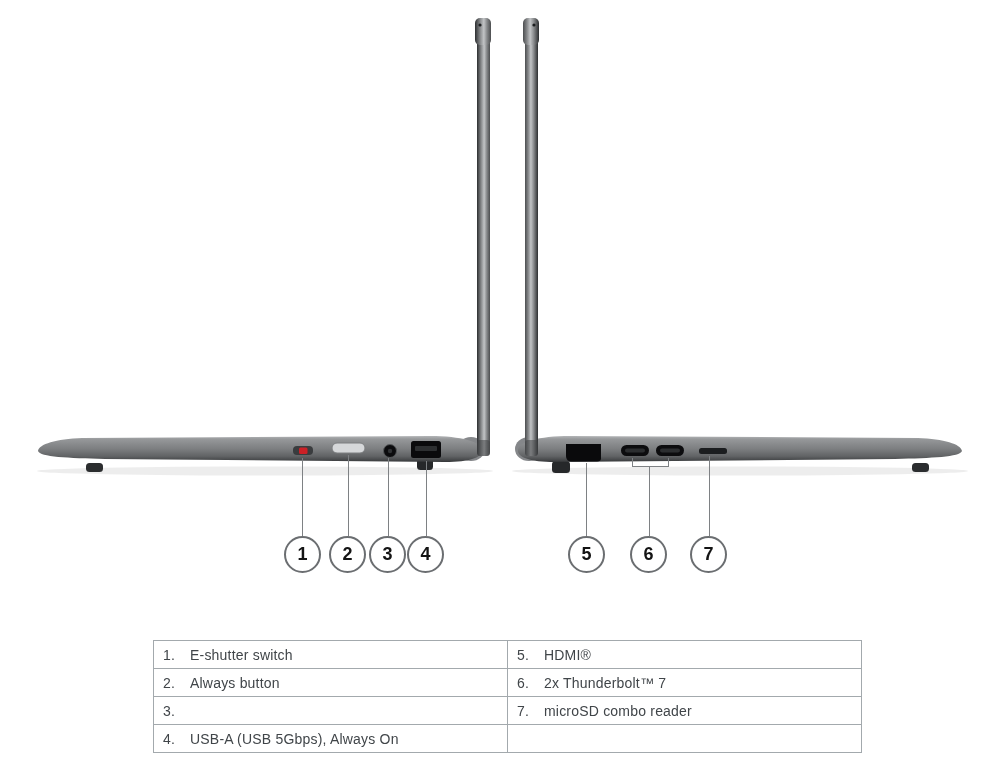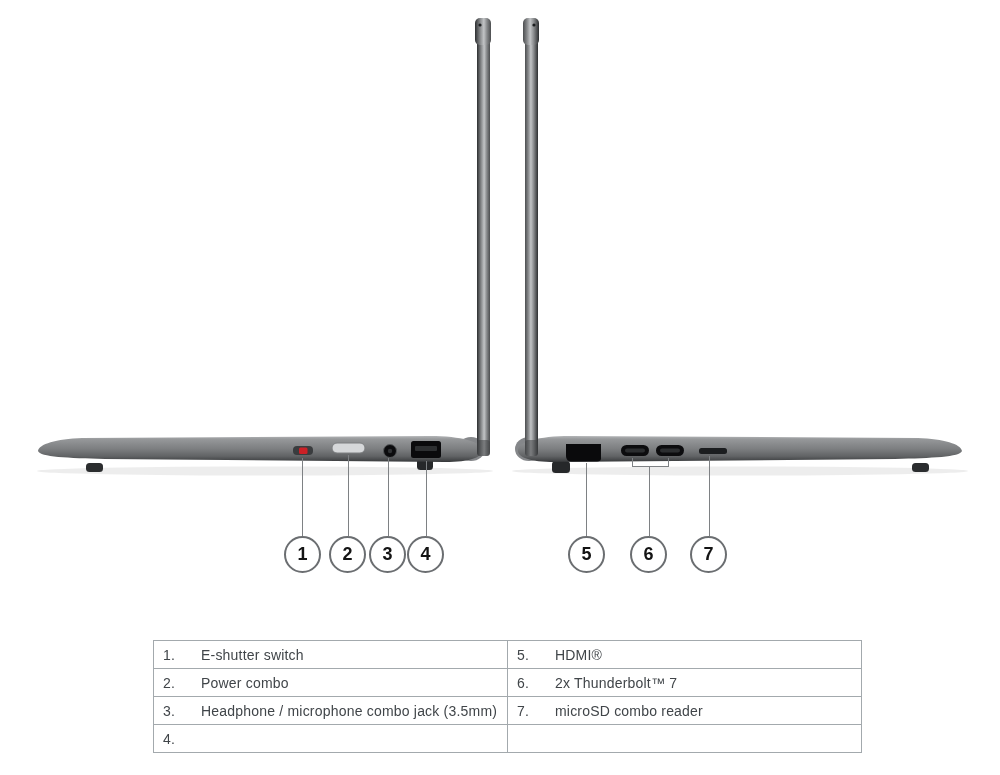--- a/index.html
+++ b/index.html
@@ -20,21 +20,21 @@
     position:absolute; left:153px; top:640px; width:708px;
     display:grid; grid-template-columns:1fr 1fr;
     border-top:1px solid #a3a9ad; border-left:1px solid #a3a9ad;
   }
   .cell {
     height:27px; border-right:1px solid #a3a9ad; border-bottom:1px solid #a3a9ad;
     display:flex; align-items:center; font-size:14px; color:#404549;
     letter-spacing:0.2px; overflow:hidden; white-space:nowrap;
   }
   .cell .num { margin-left:9px; width:20px; flex:0 0 auto; }
-  .cell .label { margin-left:18px; }
+  .cell .label { margin-left:7px; }
 </style>
 </head>
 <body>
 
 <div class="stage">
 
   <svg class="laptop-svg" style="left:30px; top:8px;" width="470" height="470" viewBox="0 0 470 470">
     <defs>
       <linearGradient id="baseGradL" x1="0" y1="0" x2="0" y2="1">
         <stop offset="0" stop-color="#b3b5b7"></stop>
@@ -142,36 +142,36 @@
     <div class="cell">
         <span class="num">1.</span>
         <span class="label">E-shutter switch</span>
       </div>
     <div class="cell">
         <span class="num">5.</span>
         <span class="label">HDMI®</span>
       </div>
     <div class="cell">
         <span class="num">2.</span>
-        <span class="label">Power combo</span>
+        <span class="label">Always button</span>
       </div>
     <div class="cell">
         <span class="num">6.</span>
         <span class="label">2x Thunderbolt™ 7</span>
       </div>
     <div class="cell">
         <span class="num">3.</span>
-        <span class="label">Headphone / microphone combo jack (3.5mm)</span>
       </div>
     <div class="cell">
         <span class="num">7.</span>
         <span class="label">microSD combo reader</span>
       </div>
     <div class="cell">
         <span class="num">4.</span>
+        <span class="label">USB-A (USB 5Gbps), Always On</span>
       </div>
     <div class="cell">
         <span class="num"></span>
         <span class="label"></span>
       </div>
   </div>
 
 </div>
 
 </body></html>

